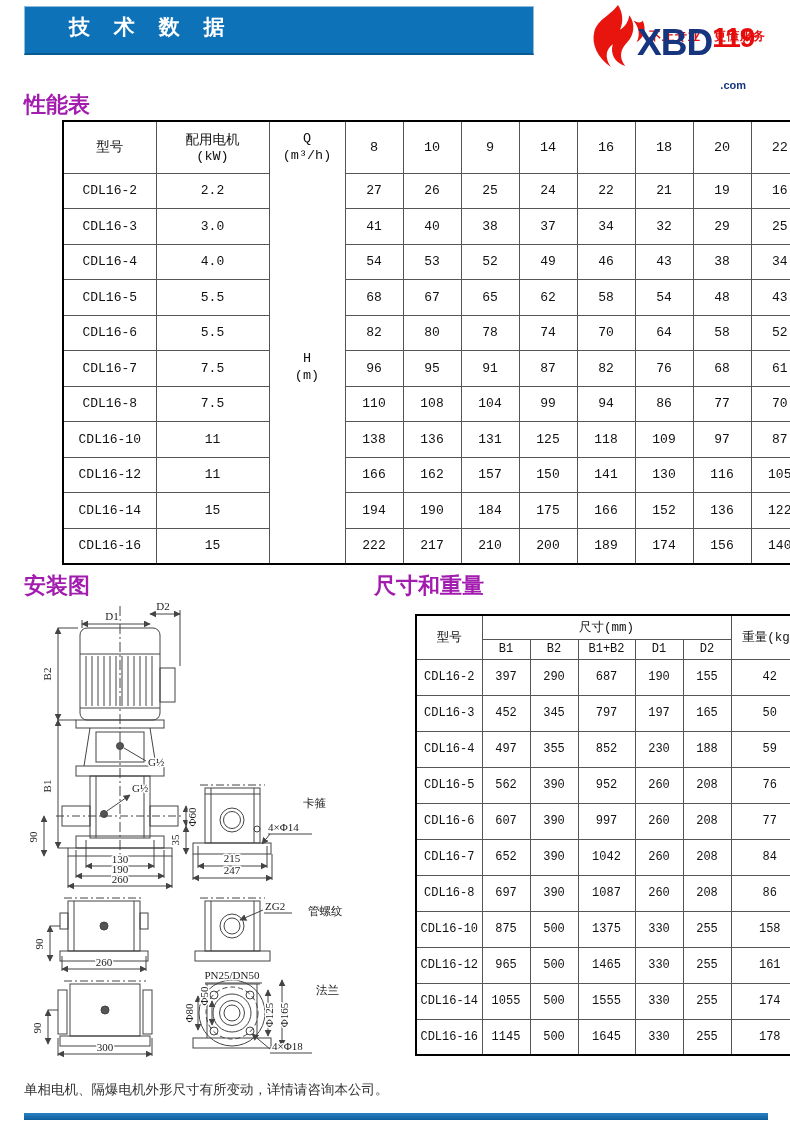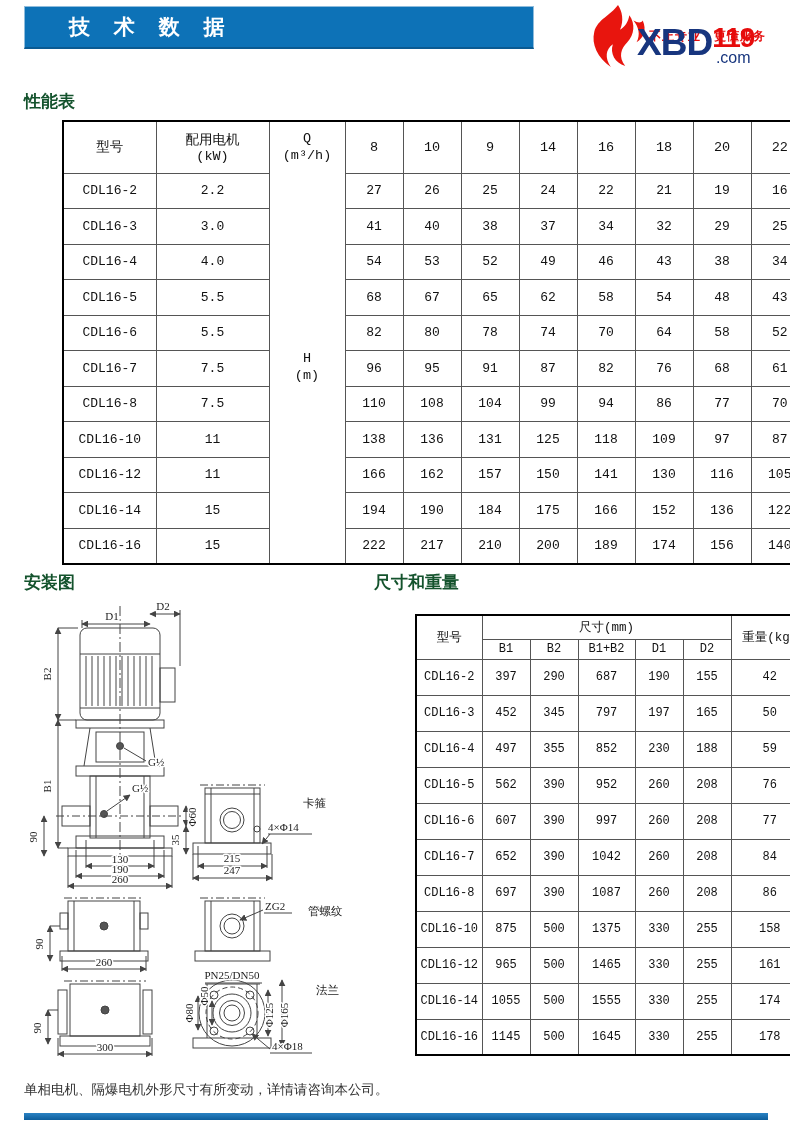--- a/index.html
+++ b/index.html
@@ -1,36 +1,36 @@
 <!DOCTYPE html>
 <html><head>
 <meta charset="utf-8">
 <style>
   * { margin:0; padding:0; box-sizing:border-box; }
   body { background:#e8e8e8; font-family:"Liberation Sans", sans-serif; }
   .page { position:relative; width:790px; height:1126px; background:#ffffff; margin:0 auto; overflow:hidden; }
 
   
-  .title-bar { position:absolute; left:24px; top:6px; width:510px; height:43px;
+  .title-bar { position:absolute; left:24px; top:6px; width:510px; height:49px;
     background:#0d72b7; border:1px solid #8fbcdc; border-bottom:2px solid #0a5a92;
     color:#fff; font-size:21px; font-weight:bold; letter-spacing:9px;
     line-height:40px; padding-left:44px; }
 
   
   .logo { position:absolute; left:585px; top:4px; width:195px; height:66px; }
   .logo-flame { position:absolute; left:0; top:0; width:66px; height:66px; }
   .logo-slogan { position:absolute; left:64px; top:24px; width:130px;
     color:#e60c0c; font-size:12px; font-weight:bold; letter-spacing:1px; white-space:nowrap; }
   .logo-text { position:absolute; left:52px; top:20px; display:flex; align-items:flex-start;text-align:center; }
   .logo-xbd { color:#17357e; font-size:37px; font-weight:900; letter-spacing:-1px; line-height:1; }
   .logo-119-wrap { display:flex; flex-direction:column; align-items:center; margin-top:2px; }
   .logo-119 { color:#e60c0c; font-size:28px; font-weight:900; line-height:0.85; letter-spacing:-1px; }
-  .logo-com { color:#17357e; font-size:16px; font-weight:normal; line-height:1; }
-
-  .sec-heading { position:absolute; font-size:17px; font-weight:bold; color:#14532d; }
+  .logo-com { color:#17357e; font-size:11px; font-weight:bold; line-height:1;margin-top:30px; }
+
+  .sec-heading { position:absolute; font-size:22px; font-weight:bold; color:#a21caf; }
   .h-perf { left:24px; top:90px; }
   .h-install { left:24px; top:571px; }
   .h-dim { left:374px; top:571px; }
 
   
   table { border-collapse:collapse; table-layout:fixed; font-family:Liberation Mono, monospace;margin-left:40px; }
   td { border:1px solid #555; text-align:center; vertical-align:middle; color:#111; padding:0; overflow:hidden; }
 
   .perf-table { position:absolute; left:22px; top:120px; width:746px; border:2px solid #000; }
   .perf-table td { font-size:13px; height:35.5px; }

